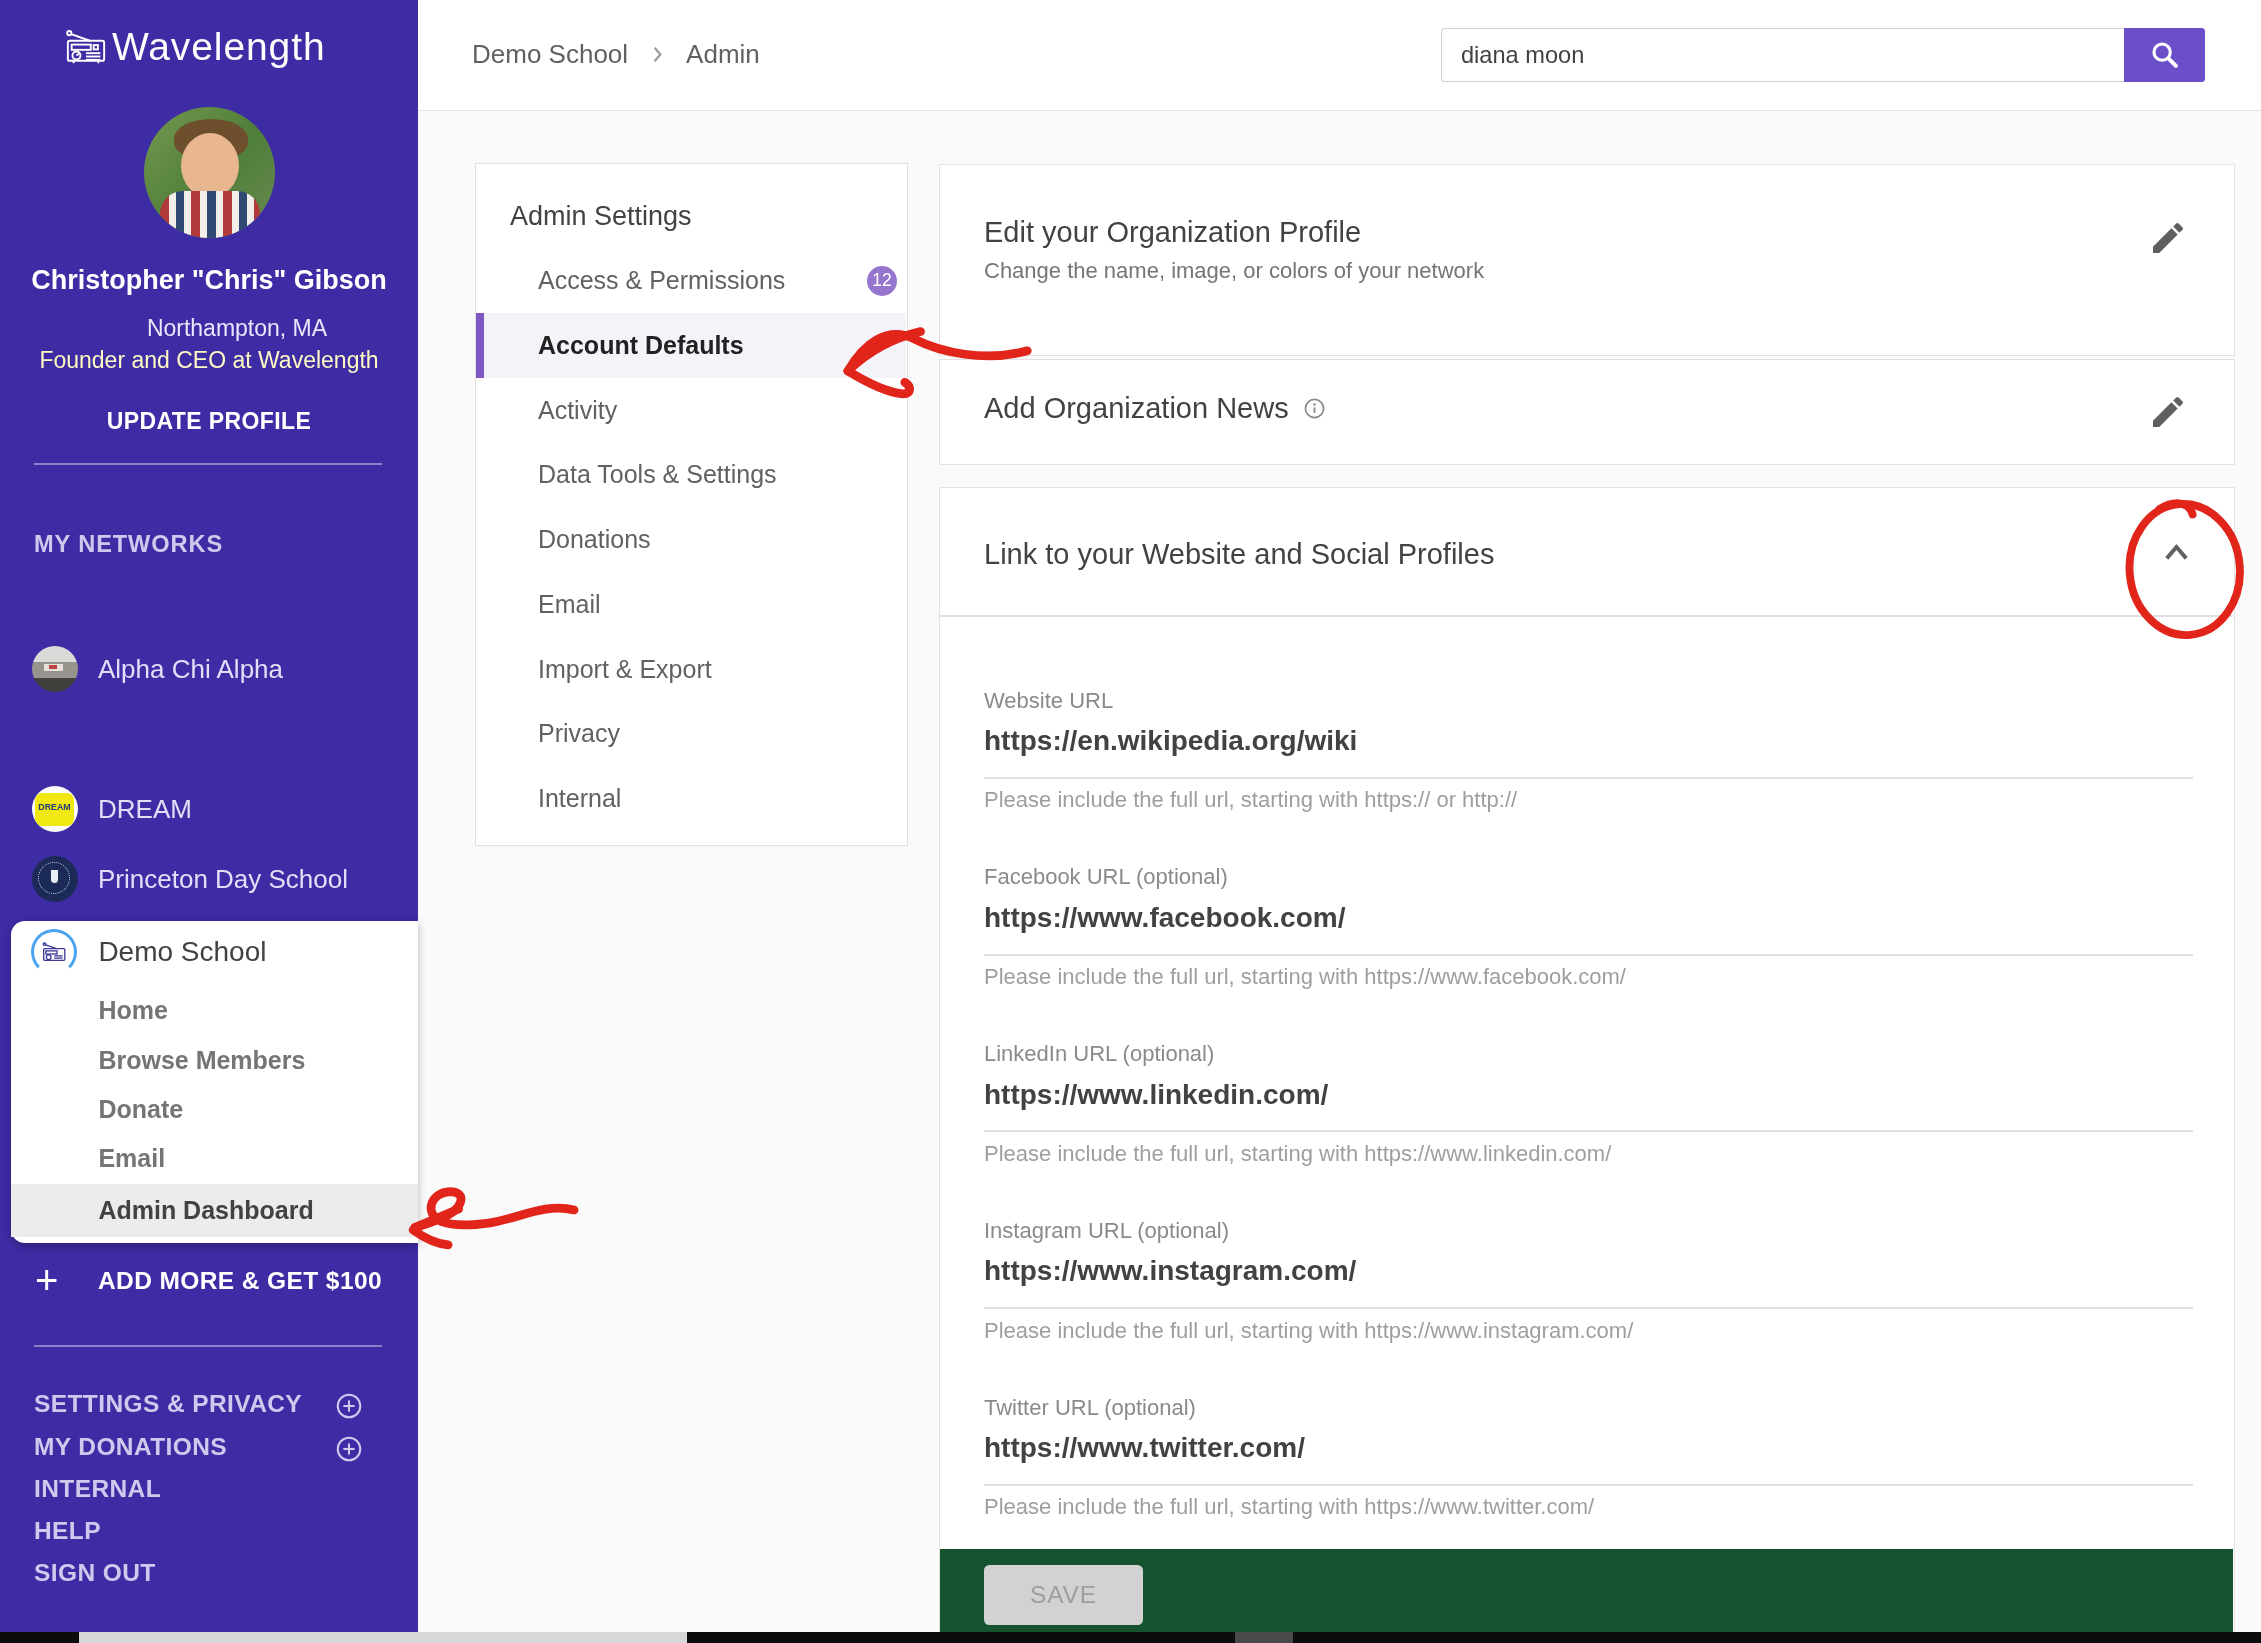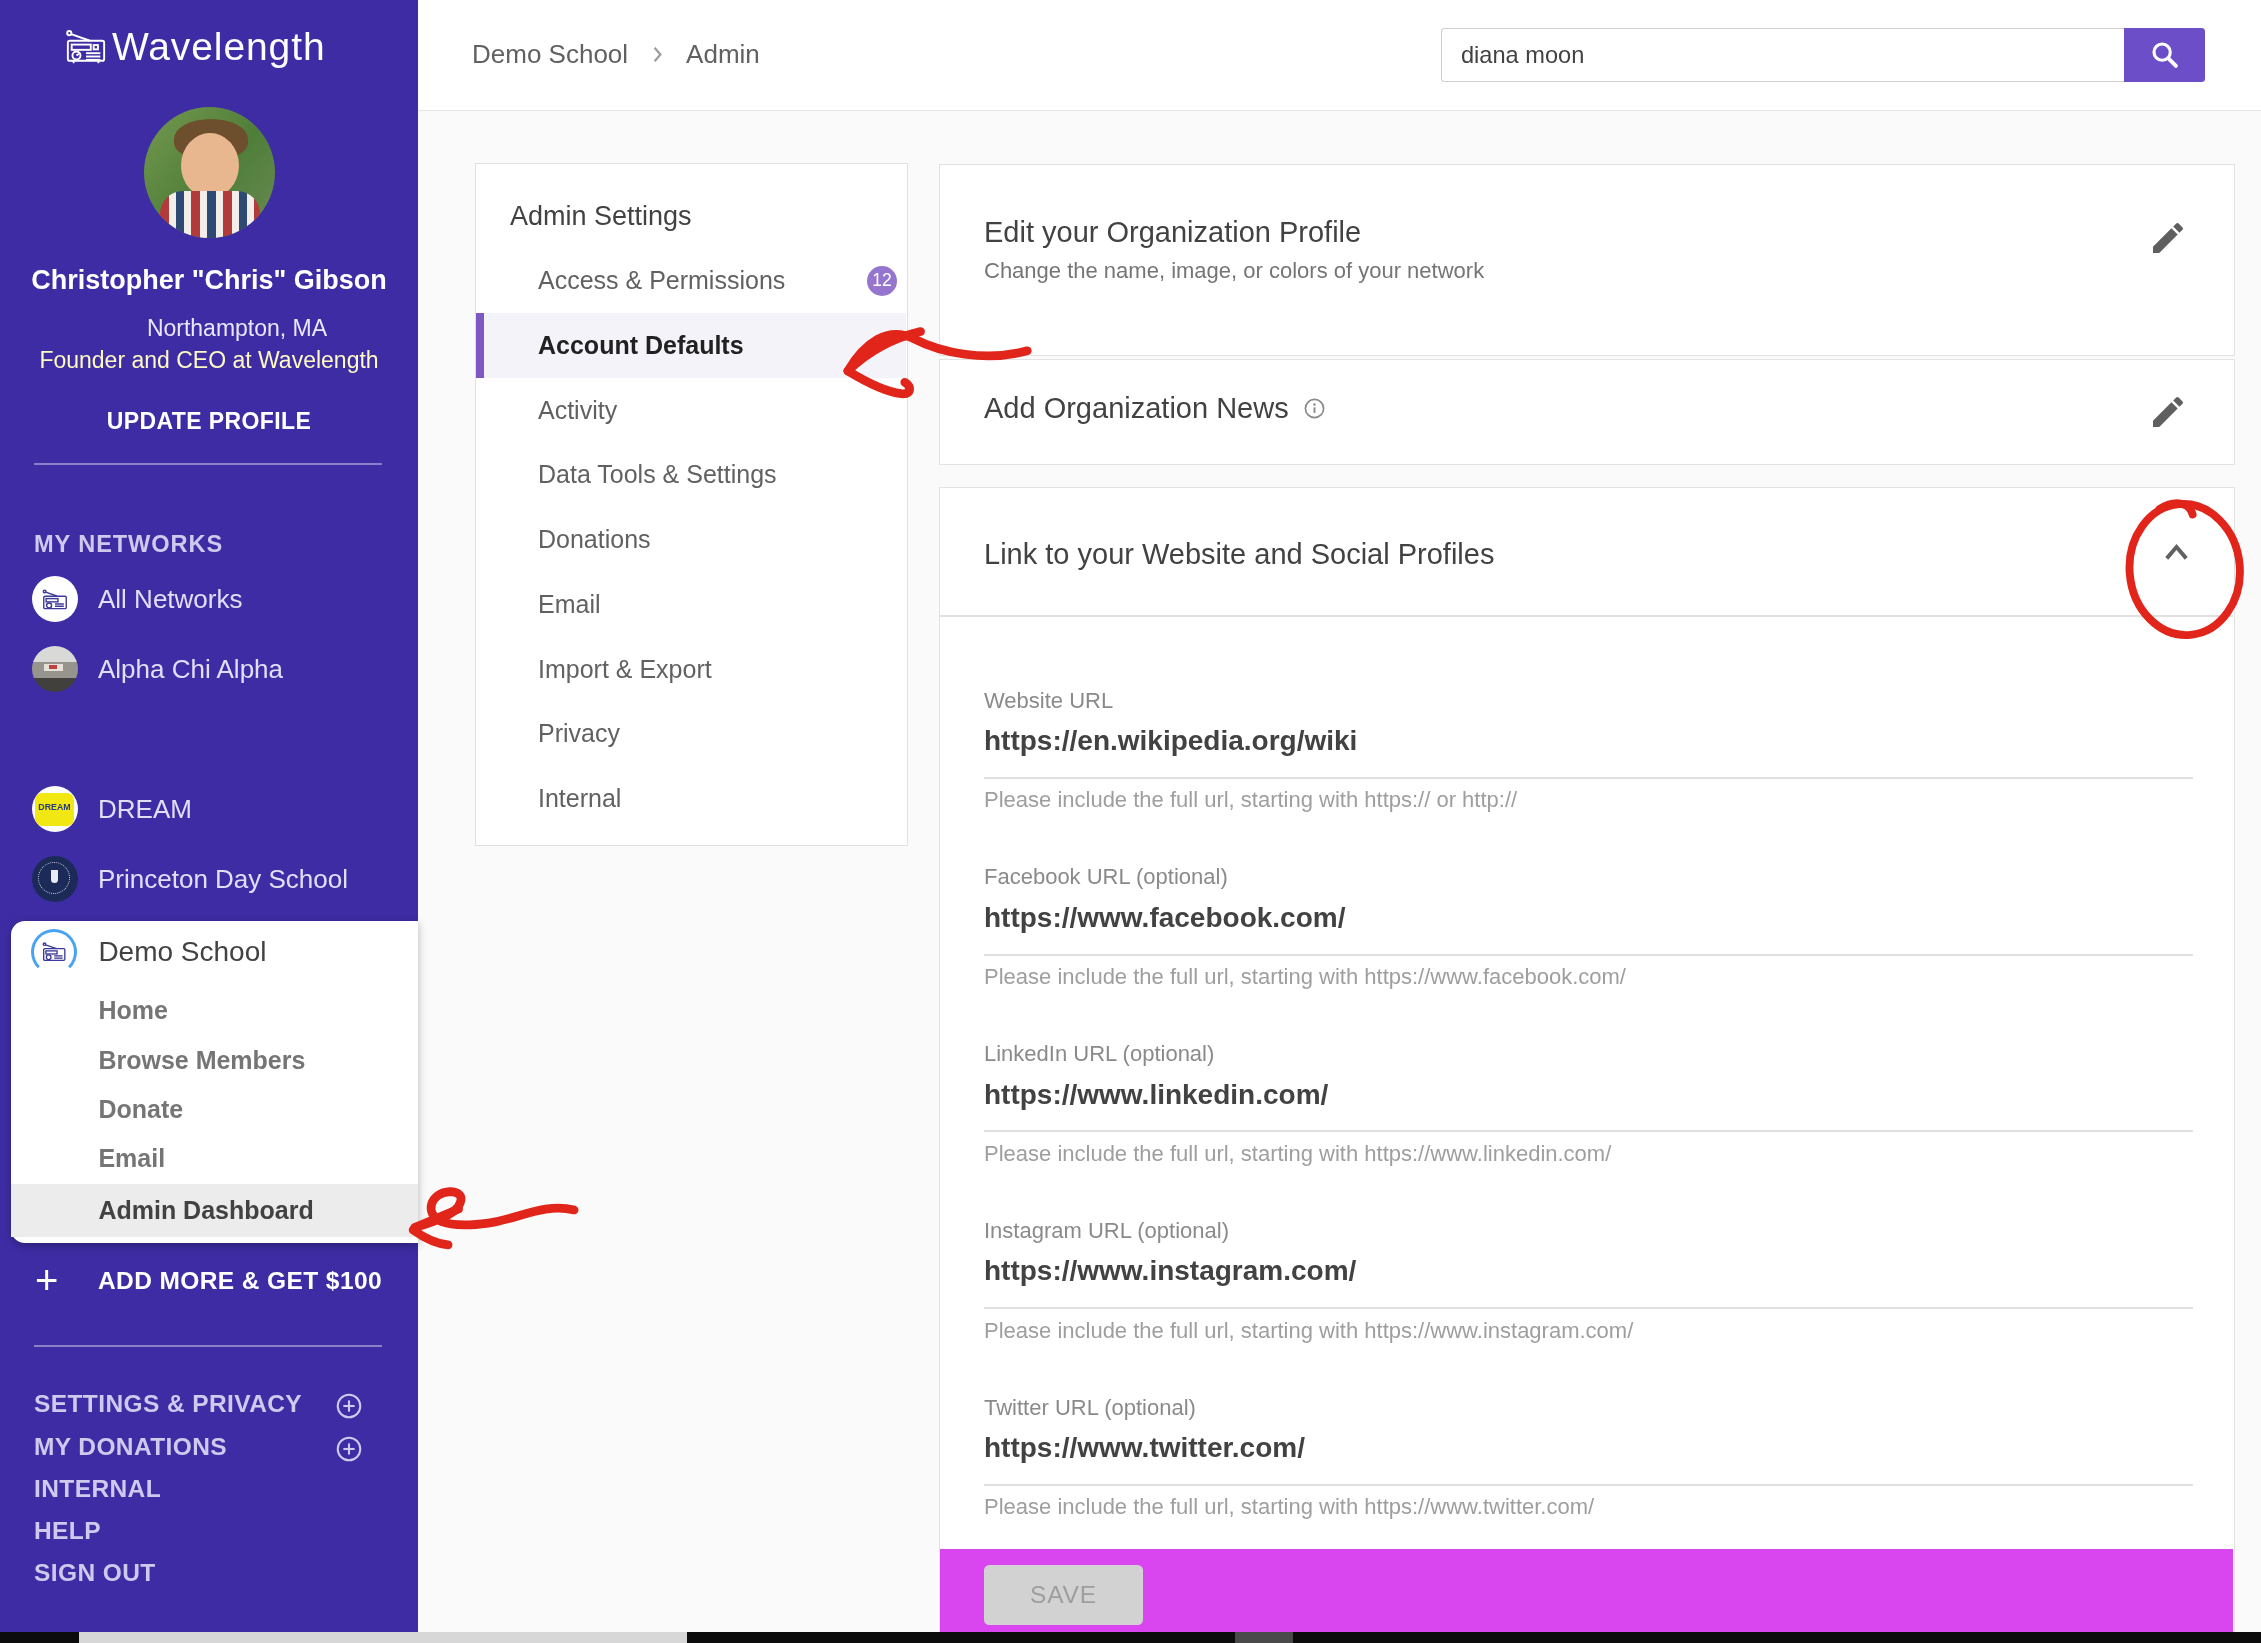--- a/index.html
+++ b/index.html
@@ -90,21 +90,21 @@
   .c-sub{position:absolute;left:44px;font-size:22px;color:#757575;}
   .pencil{position:absolute;right:46px;cursor:pointer;}
   .titlerow{position:absolute;left:44px;display:flex;align-items:center;gap:14px;}
   .collapse{position:absolute;cursor:pointer;}
 
   .field-label{position:absolute;left:44px;font-size:22px;color:#8a8a8a;}
   .field-value{position:absolute;left:44px;width:1209px;border:none;background:transparent;outline:none;
                font-size:28px;font-weight:bold;color:#424242;font-family:"Liberation Sans",sans-serif;padding:0;}
   .field-line{position:absolute;left:44px;width:1209px;height:1.8px;background:#e0e0e0;}
   .field-help{position:absolute;left:44px;font-size:22px;color:#9e9e9e;}
-  .c3footer{position:absolute;left:0;top:1061px;width:1293px;height:93px;background:#d946ef;}
+  .c3footer{position:absolute;left:0;top:1061px;width:1293px;height:93px;background:#14532d;}
   .savebtn{position:absolute;left:44px;top:15.8px;width:159px;height:60px;background:#d2d2d2;border:none;border-radius:5.3px;
            font-size:24.5px;color:#9e9e9e;letter-spacing:0.9px;font-family:"Liberation Sans",sans-serif;cursor:pointer;}
 
   
   .anno{position:absolute;left:0;top:0;width:2261px;height:1643px;pointer-events:none;z-index:50;}
   .scrollbar{position:absolute;left:0;bottom:0;width:2261px;height:11.4px;background:#0c0c0c;z-index:60;}
   .thumb{position:absolute;left:79px;top:0;width:608px;height:11.4px;background:#d7d7d7;cursor:pointer;}
   .seg2{position:absolute;left:1235px;top:0;width:58px;height:11.4px;background:#4a4a4a;}
 </style>
 </head>
@@ -156,34 +156,20 @@
         <div class="shirt"></div>
     </div>
     <div class="pname">Christopher "Chris" Gibson</div>
     <div class="ploc">Northampton, MA</div>
     <div class="prole">Founder and CEO at Wavelength</div>
     <div class="pupdate">UPDATE PROFILE</div>
     <div class="sdiv" style="top:463px;"></div>
 
     <div class="nethdr">MY NETWORKS</div>
 
-    <div class="netrow" style="top:564px;">
-      <div class="av av-radio">
-        <svg width="26" height="23.6" viewBox="0 0 44 38" fill="none" stroke="currentColor" stroke-width="2.4">
-          <circle cx="4.5" cy="5" r="2.2"></circle>
-            <line x1="6.5" y1="6" x2="26" y2="13"></line>
-          <rect x="3" y="13" width="38" height="21" rx="2"></rect>
-          <rect x="7" y="17" width="20" height="5.5"></rect>
-            <circle cx="12" cy="28.5" r="4.2"></circle>
-          <line x1="22" y1="26" x2="37" y2="26"></line>
-            <line x1="22" y1="30" x2="37" y2="30"></line>
-        </svg>
-      </div>
-      <span class="lbl">All Networks</span>
-    </div>
 
     <div class="netrow" style="top:634px;">
       <div class="av av-axa">
           <div class="sign"></div>
           <div class="dot"></div>
         </div>
       <span class="lbl">Alpha Chi Alpha</span>
     </div>
 
 

